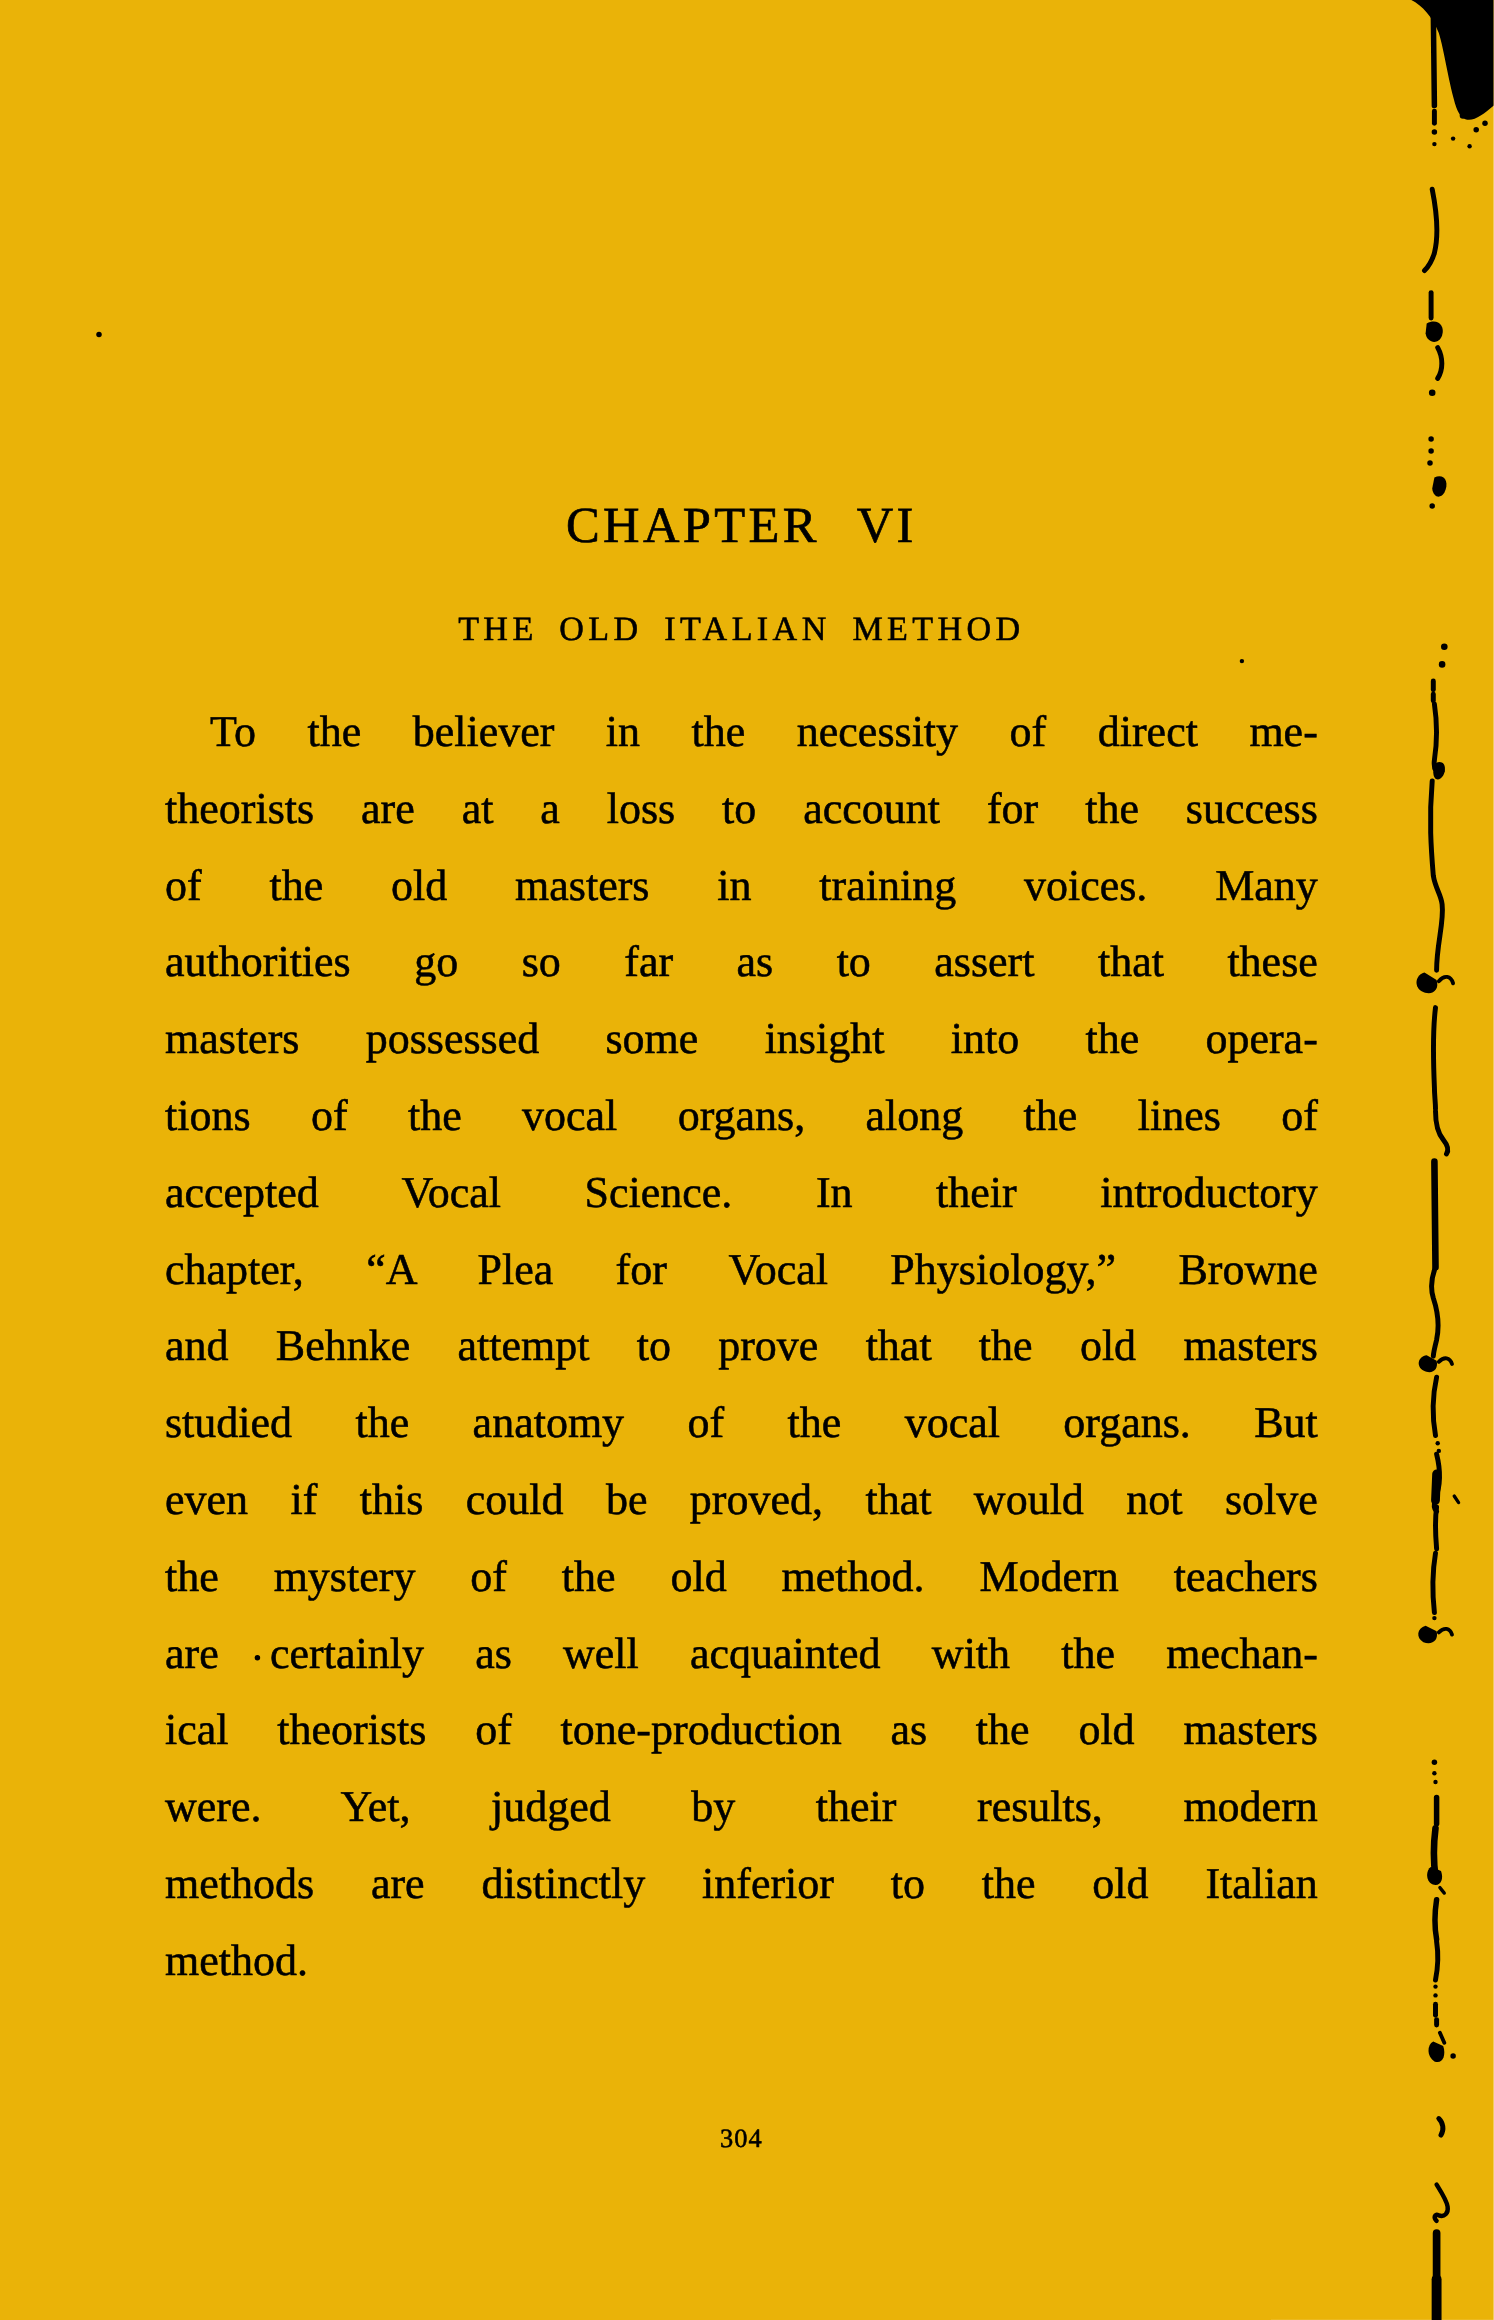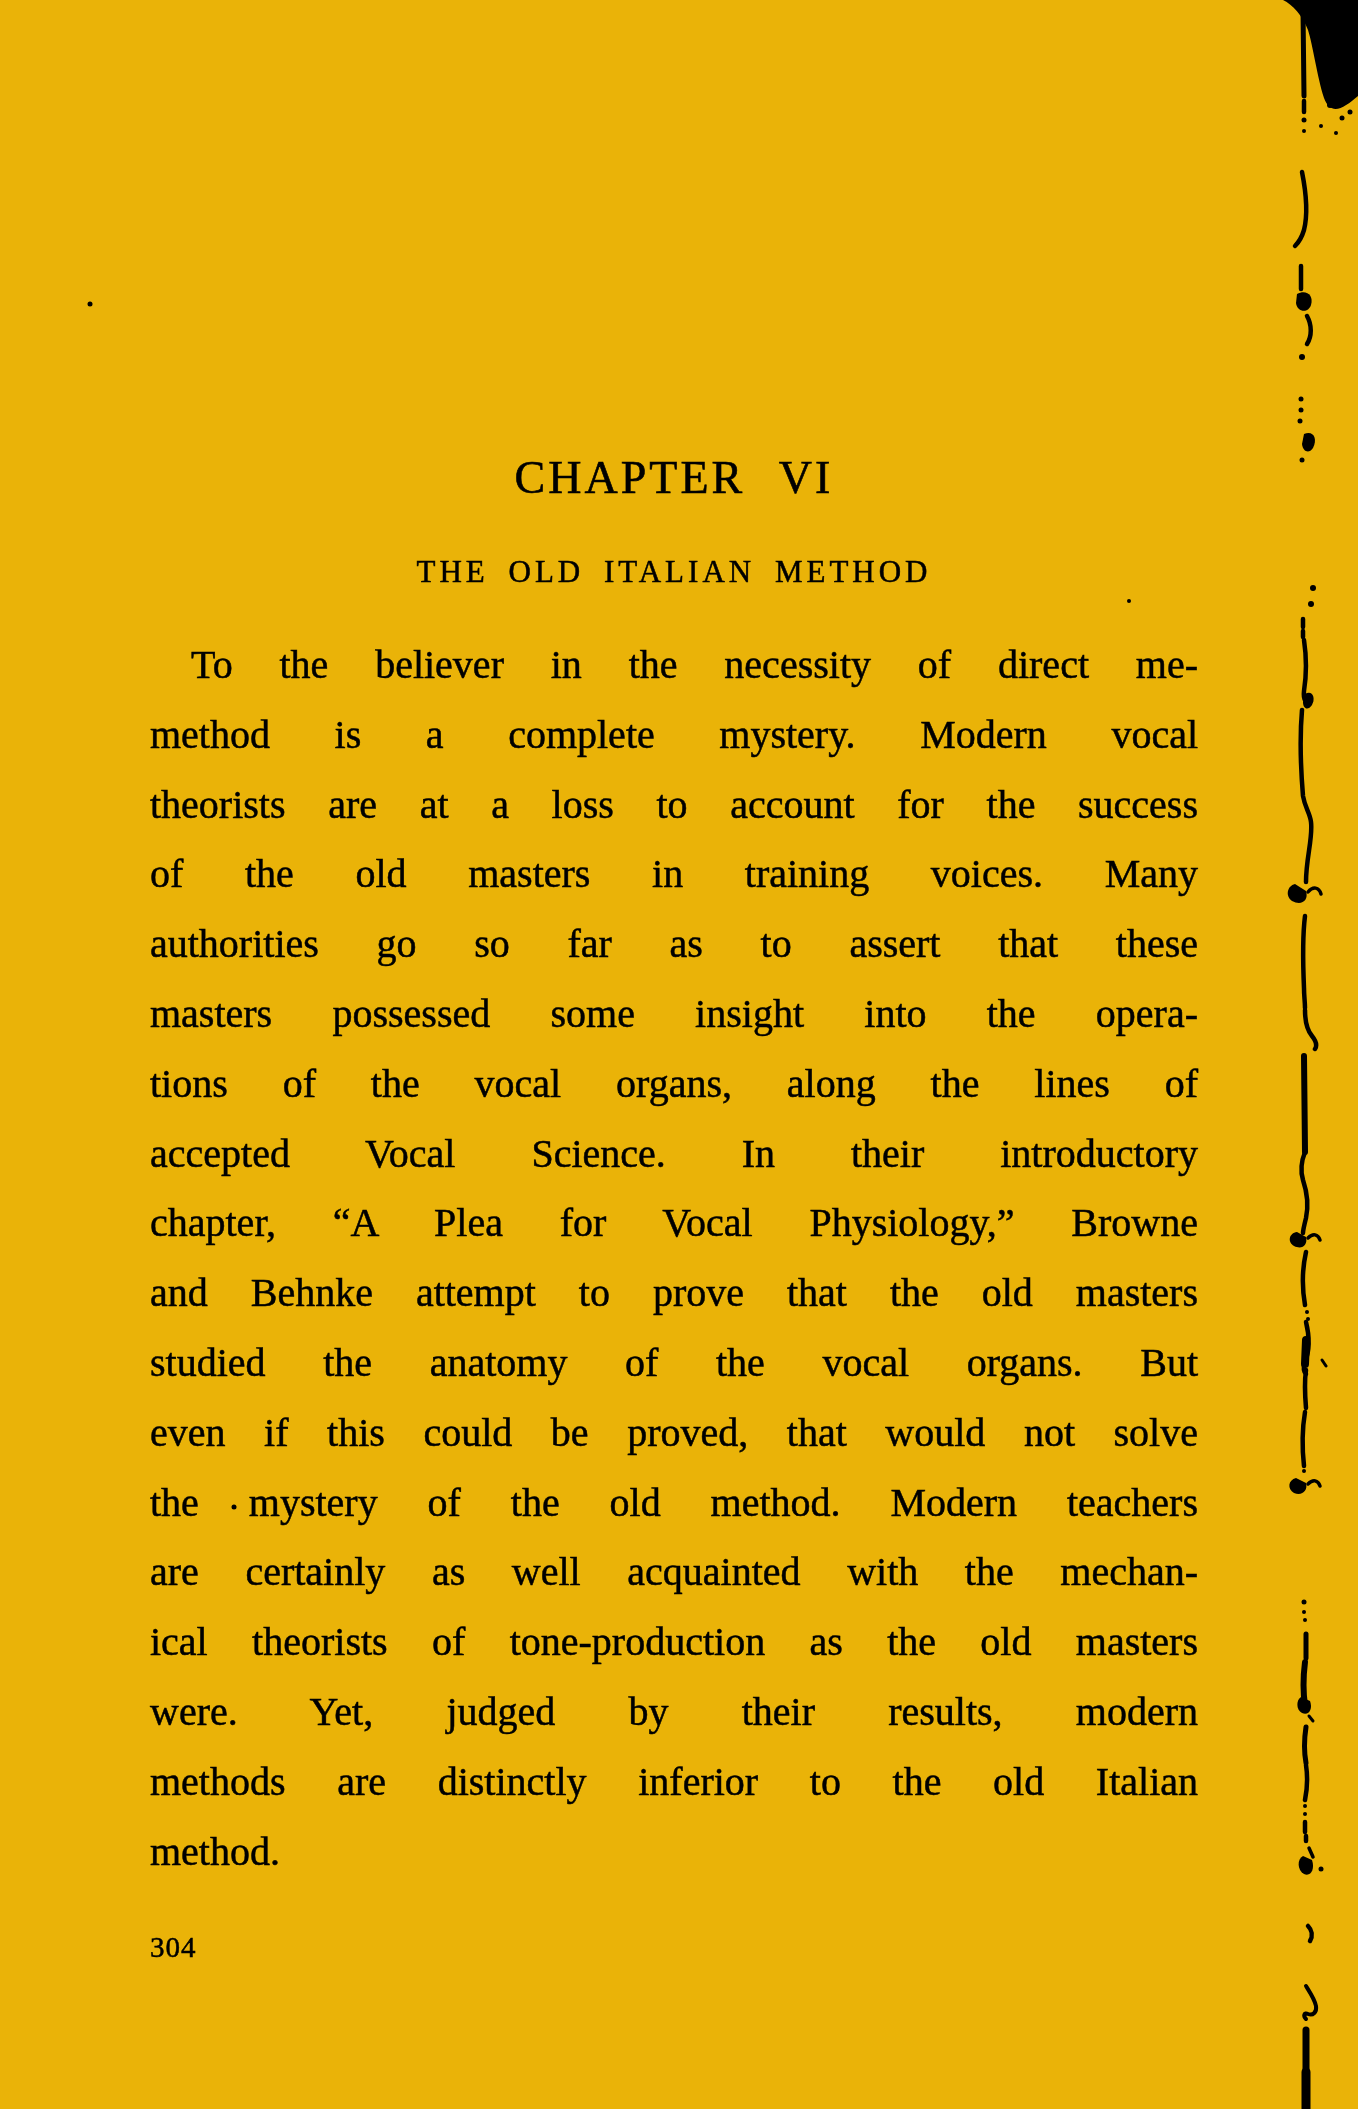--- a/index.html
+++ b/index.html
@@ -66,21 +66,22 @@
     height: 69.8px;
     overflow: visible;
   }
   .line.indent { text-indent: 41px; }
   .line.last  { text-align-last: left; }
   .page-number {
     position: absolute;
     top: 1933px;
     left: 0;
     width: 100%;
-    font-size: 29px;
+    text-align: center;
+    font-size: 24px;
     line-height: 1;
     letter-spacing: 1px;
     -webkit-text-stroke: 0.5px #000;
   }
   .artifacts {
     position: absolute;
     left: 0;
     top: 0;
     width: 1358px;
     height: 2109px;
@@ -91,21 +92,20 @@
 <body>
 
 <div class="page">
 
   <div class="textblock">
     <div class="chapter-heading">CHAPTER VI</div>
     <div class="section-heading">THE OLD ITALIAN METHOD</div>
 
     <div class="paragraph">
       <div class="line indent">To the believer in the necessity of direct me-</div>
-      <div class="line">method is a complete mystery. Modern vocal</div>
       <div class="line">theorists are at a loss to account for the success</div>
       <div class="line">of the old masters in training voices. Many</div>
       <div class="line">authorities go so far as to assert that these</div>
       <div class="line">masters possessed some insight into the opera-</div>
       <div class="line">tions of the vocal organs, along the lines of</div>
       <div class="line">accepted Vocal Science. In their introductory</div>
       <div class="line">chapter, “A Plea for Vocal Physiology,” Browne</div>
       <div class="line">and Behnke attempt to prove that the old masters</div>
       <div class="line">studied the anatomy of the vocal organs. But</div>
       <div class="line">even if this could be proved, that would not solve</div>

